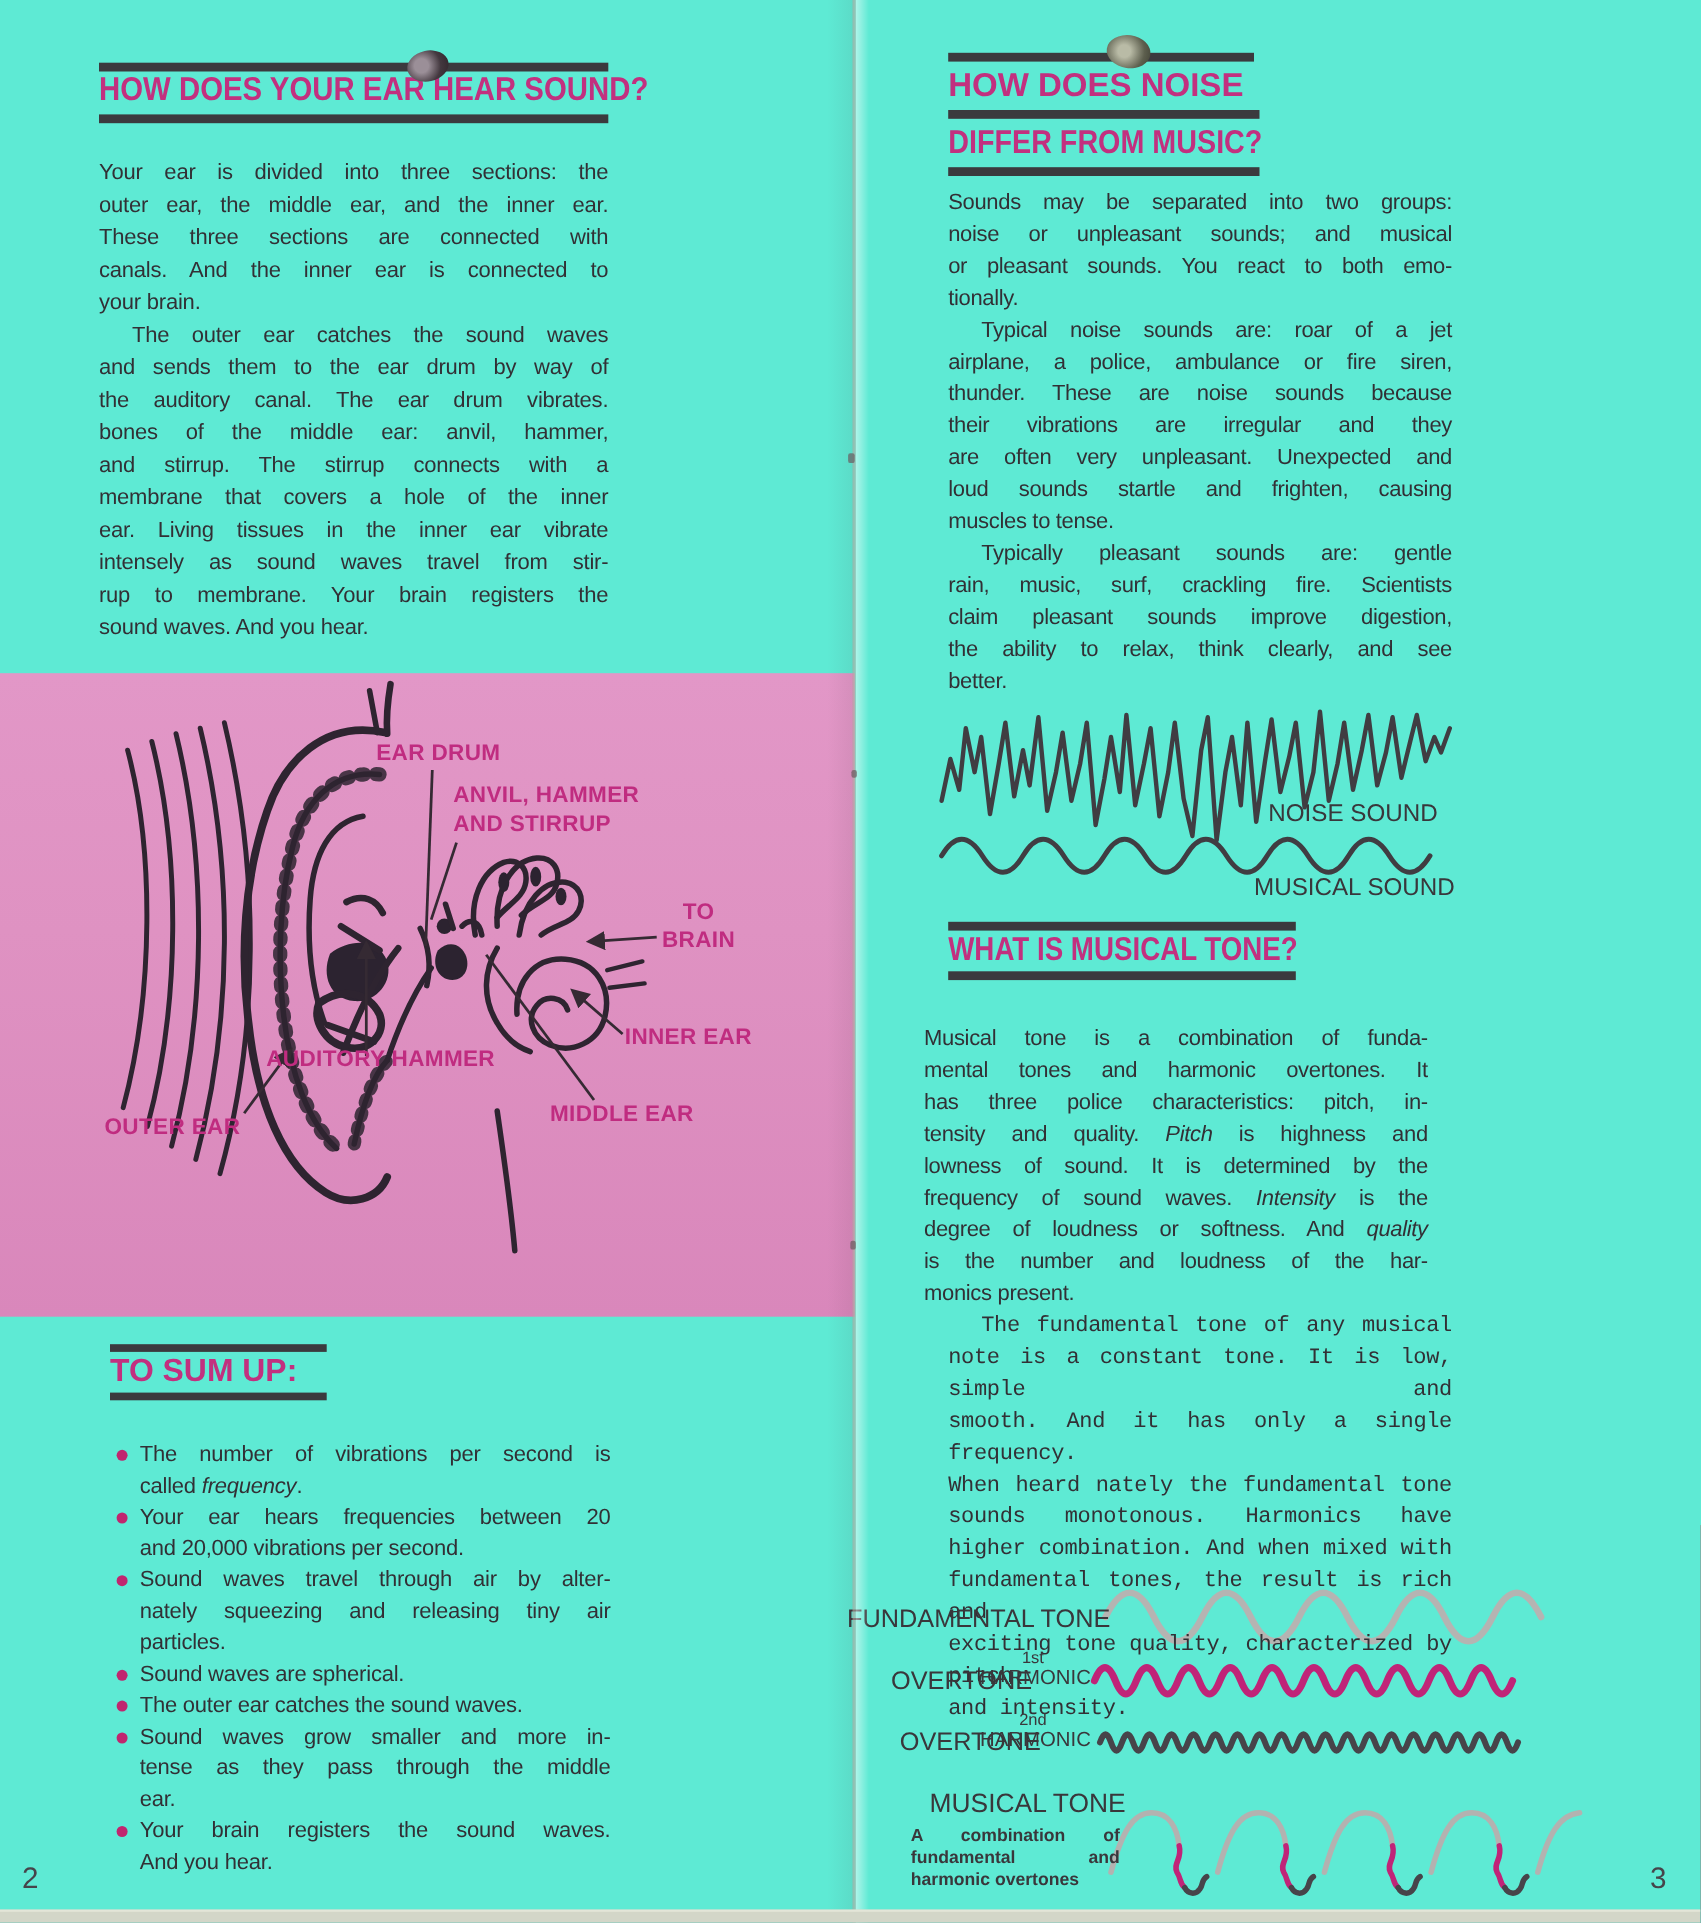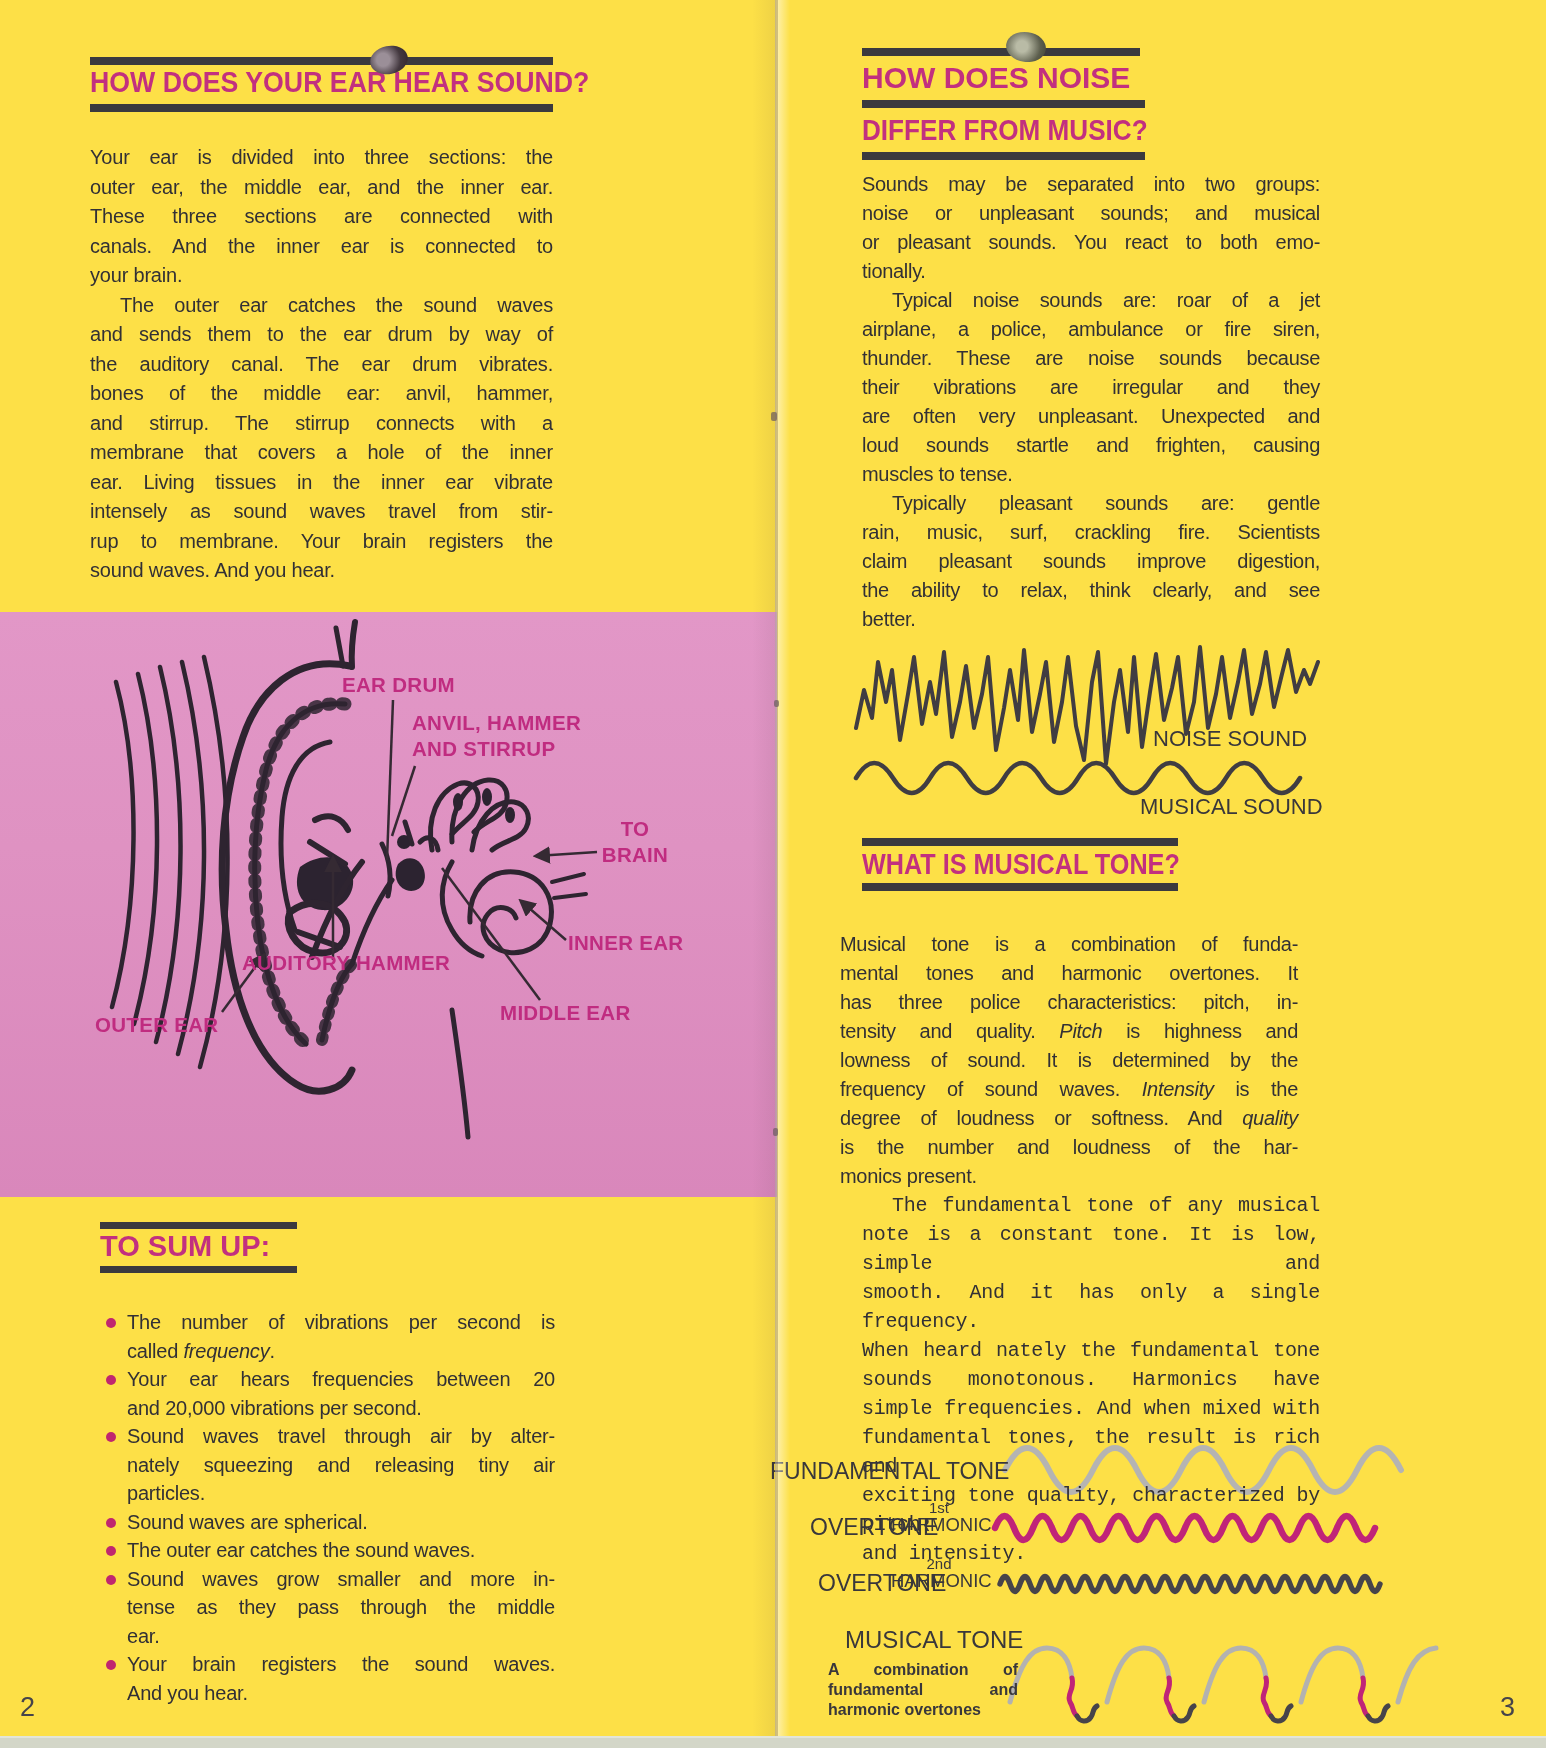--- a/index.html
+++ b/index.html
@@ -1,18 +1,18 @@
 <!DOCTYPE html>
 <html><head>
 <meta charset="utf-8">
 <style>
   html,body { margin:0; padding:0; background:#8a8a8a; }
   #page {
     position:relative; width:1546px; height:1748px;
-    background:#fde047; overflow:hidden;
+    background:#5eead4; overflow:hidden;
     font-family:"Liberation Sans", sans-serif;
     color:#333036;
   }
   .bar { position:absolute; background:#3b3a3e; }
   .headline {
     position:absolute; font-weight:bold; color:#c2307f;
     font-size:30px; line-height:36px; white-space:nowrap;
     transform-origin:left center;
   }
   .sx89 { transform:scaleX(.89); }
@@ -284,21 +284,21 @@
       <div class="jline">degree of loudness or softness. And <i>quality</i></div>
       <div class="jline">is the number and loudness of the har-</div>
       <div class="jline last">monics present.</div>
     </div>
   <div class="body-block col-right" style="left:862px; top:1191px; width:458px;font-family:Liberation Mono, monospace;">
       <div class="jline ind">The fundamental tone of any musical</div>
       <div class="jline">note is a constant tone. It is low, simple and</div>
       <div class="jline">smooth. And it has only a single frequency.</div>
       <div class="jline">When heard nately the fundamental tone</div>
       <div class="jline">sounds monotonous. Harmonics have</div>
-      <div class="jline">simple frequencies. And when mixed with</div>
+      <div class="jline">higher combination. And when mixed with</div>
       <div class="jline">fundamental tones, the result is rich and</div>
       <div class="jline">exciting tone quality, characterized by pitch</div>
       <div class="jline last">and intensity.</div>
     </div>
 
   <div class="tone-label" style="left:770px; top:1458px; width:215px; text-align:right;">FUNDAMENTAL TONE</div>
 
   <div class="tone-label" style="left:810px; top:1514px;">OVERTONE</div>
   <div class="harm-stack" style="left:891px; top:1500px;">
     <div class="ord">1st</div>

